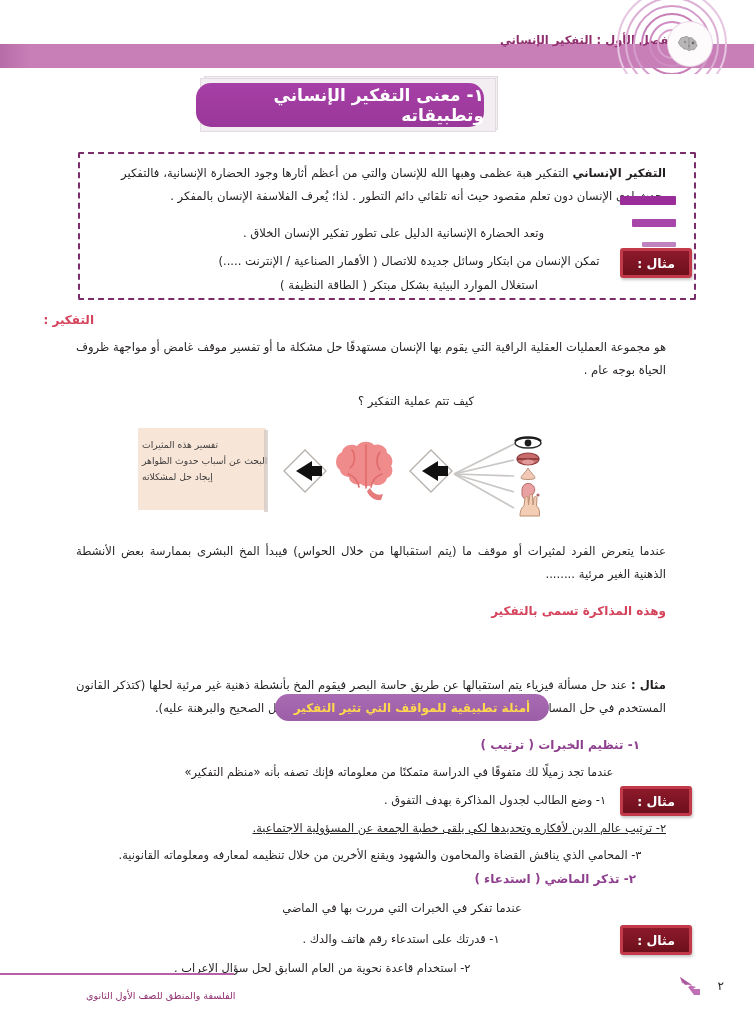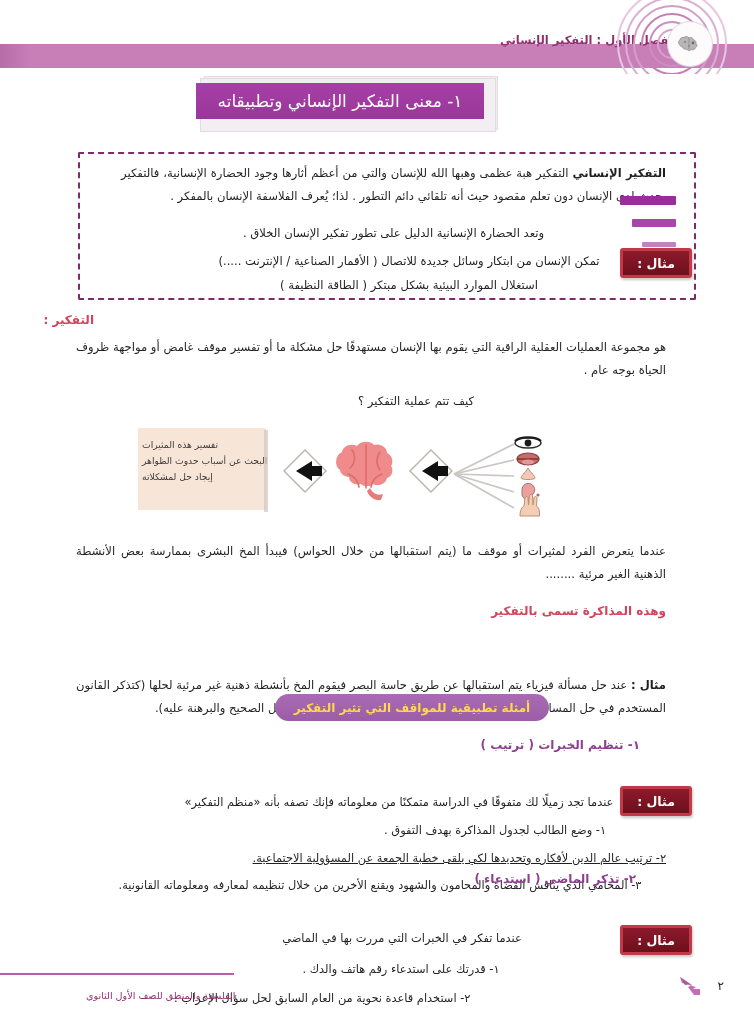--- a/index.html
+++ b/index.html
@@ -89,31 +89,32 @@
     background: #f2eef1;
     border: 1px solid #e4dae2;
   }
   .title-stack .s1 { top: -4px;  left: 8px;  width: 292px; height: 52px; }
   .title-stack .s2 { top: -2px;  left: 4px;  width: 294px; height: 52px; }
   .title-banner {
     position: absolute;
     top: 3px;
     left: 0;
     width: 288px;
-    height: 36px;
+    height: 44px;
     background: #a03ba0;
     background: linear-gradient(180deg, #a63fa6 0%, #9a379a 100%);
     display: flex;
     align-items: center;
     justify-content: center;
     color: #ffffff;
     font-size: 17px;
-    font-weight: normal;
+    font-weight: bold;
     direction: rtl;
     letter-spacing: .3px;
+    border-radius: 15px;
   }
 
   
   .dashed-box {
     position: absolute;
     top: 152px;
     right: 58px;
     width: 618px;
     height: 148px;
     border: 2px dashed #7b2d6b;
@@ -251,21 +252,20 @@
     font-size: 12px;
     font-weight: bold;
     color: #8e3f8e;
   }
   .list-item {
     position: absolute;
     direction: rtl;
     font-size: 11.4px;
     line-height: 1.85;
     color: #231f20;
-    margin-top: 30px;
   }
 
   
   .footer-rule {
     position: absolute;
     bottom: 44px;
     left: 0;
     width: 234px;
     height: 2px;
     background: #b95fa8;

